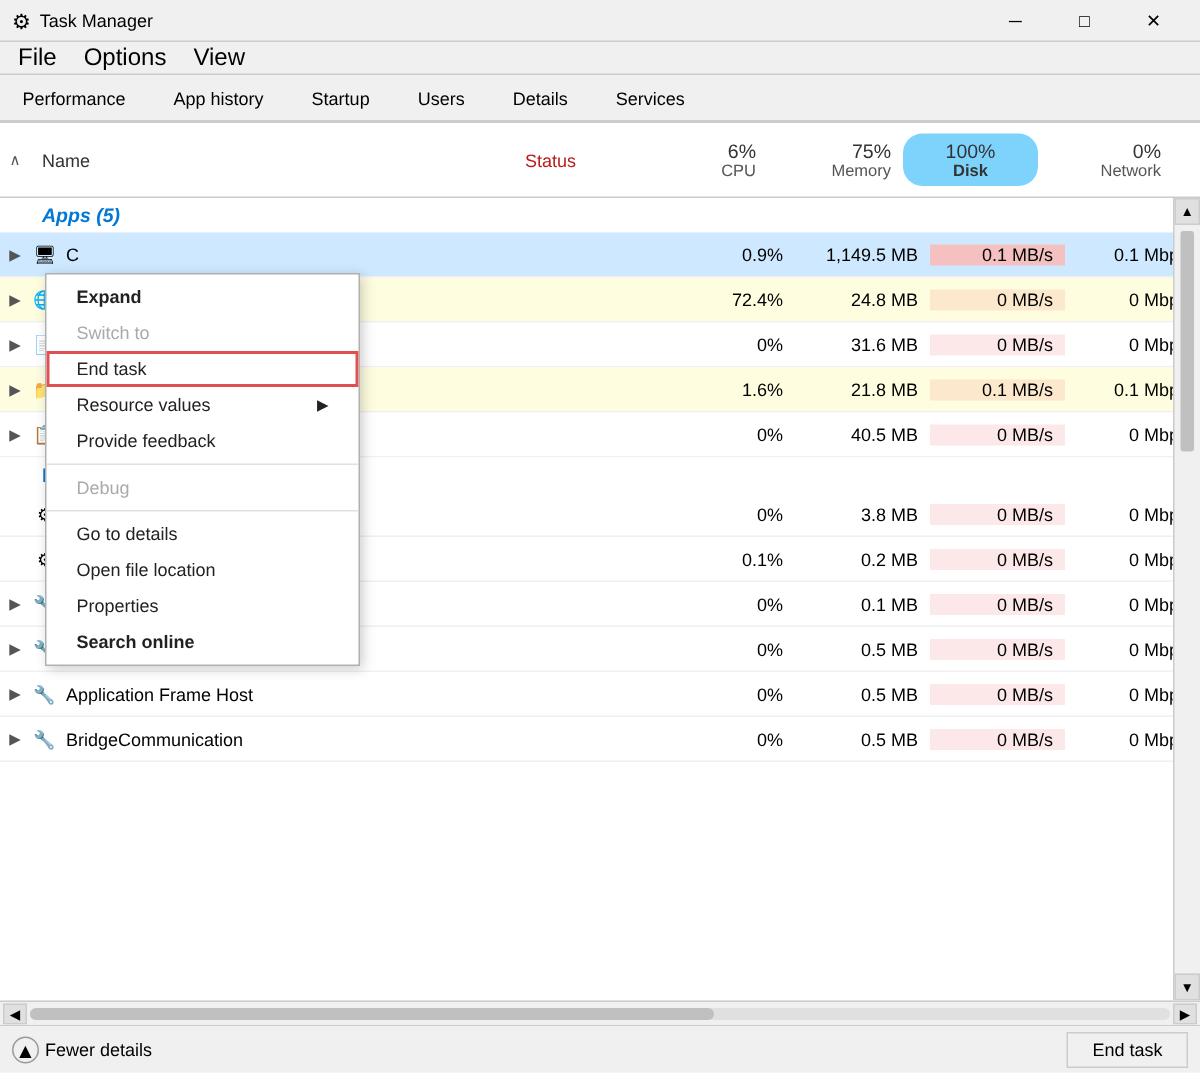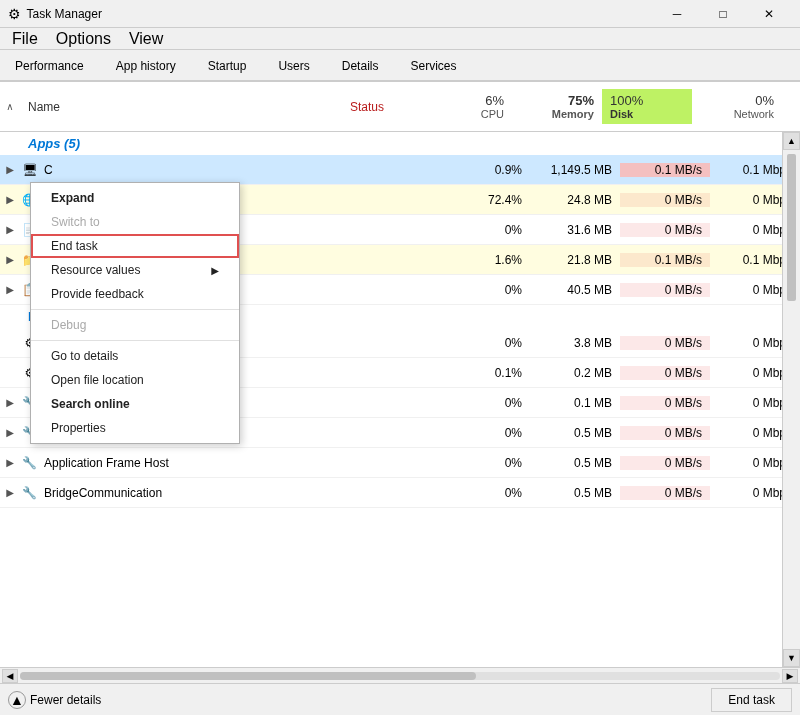--- a/index.html
+++ b/index.html
@@ -81,22 +81,22 @@
     .col-sort-arrow {
       width: 20px;
       text-align: center;
       font-size: 10px;
       color: #555;
       flex-shrink: 0;
     }
     .col-name { flex: 1; padding: 4px 8px; font-weight: normal; color: #333; }
     .col-status { width: 90px; padding: 4px 8px; font-weight: normal; color: #b91c1c; }
     .col-cpu { width: 80px; text-align: right; padding: 4px 8px; font-weight: normal; color: #333; }
-    .col-memory { width: 90px; text-align: right; padding: 4px 8px; font-weight: bold; color: #333; }
-    .col-disk { width: 90px; text-align: left; padding: 4px 8px; font-weight: normal; color: #333; background: #bef264; }
+    .col-memory { width: 90px; text-align: right; padding: 4px 8px; font-weight: normal; color: #333; }
+    .col-disk { width: 90px; text-align: center; padding: 4px 8px; font-weight: normal; color: #333; background: #7dd3fc; border-radius: 13px; }
     .col-network { width: 90px; text-align: right; padding: 4px 8px; font-weight: normal; color: #333; }
     .col-scrollbar { width: 18px; flex-shrink: 0; }
 
     .col-percent { font-size: 13px; display: block; }
     .col-label { font-size: 11px; color: #555; display: block; }
     .col-disk .col-label { color: #333; font-weight: bold; }
 
     
     .table-body { flex: 1; overflow: hidden; position: relative; }
     .section-header { background: white; padding: 4px 28px; color: #0078d7; font-size: 13px; font-weight: 600; }
@@ -415,25 +415,25 @@
       <div class="ctx-item disabled">
         <span>Debug</span>
       </div>
       <div class="ctx-separator"></div>
       <div class="ctx-item">
         <span>Go to details</span>
       </div>
       <div class="ctx-item">
         <span>Open file location</span>
       </div>
+      <div class="ctx-item">
+        <span>Properties</span>
+      </div>
       <div class="ctx-item" style="font-weight:600;">
         <span>Search online</span>
-      </div>
-      <div class="ctx-item">
-        <span>Properties</span>
       </div>
     </div>
 
   </div>
 
   <div class="h-scrollbar">
     <div class="h-scroll-left">◀</div>
     <div class="h-scroll-track">
       <div class="h-scroll-thumb"></div>
     </div>

